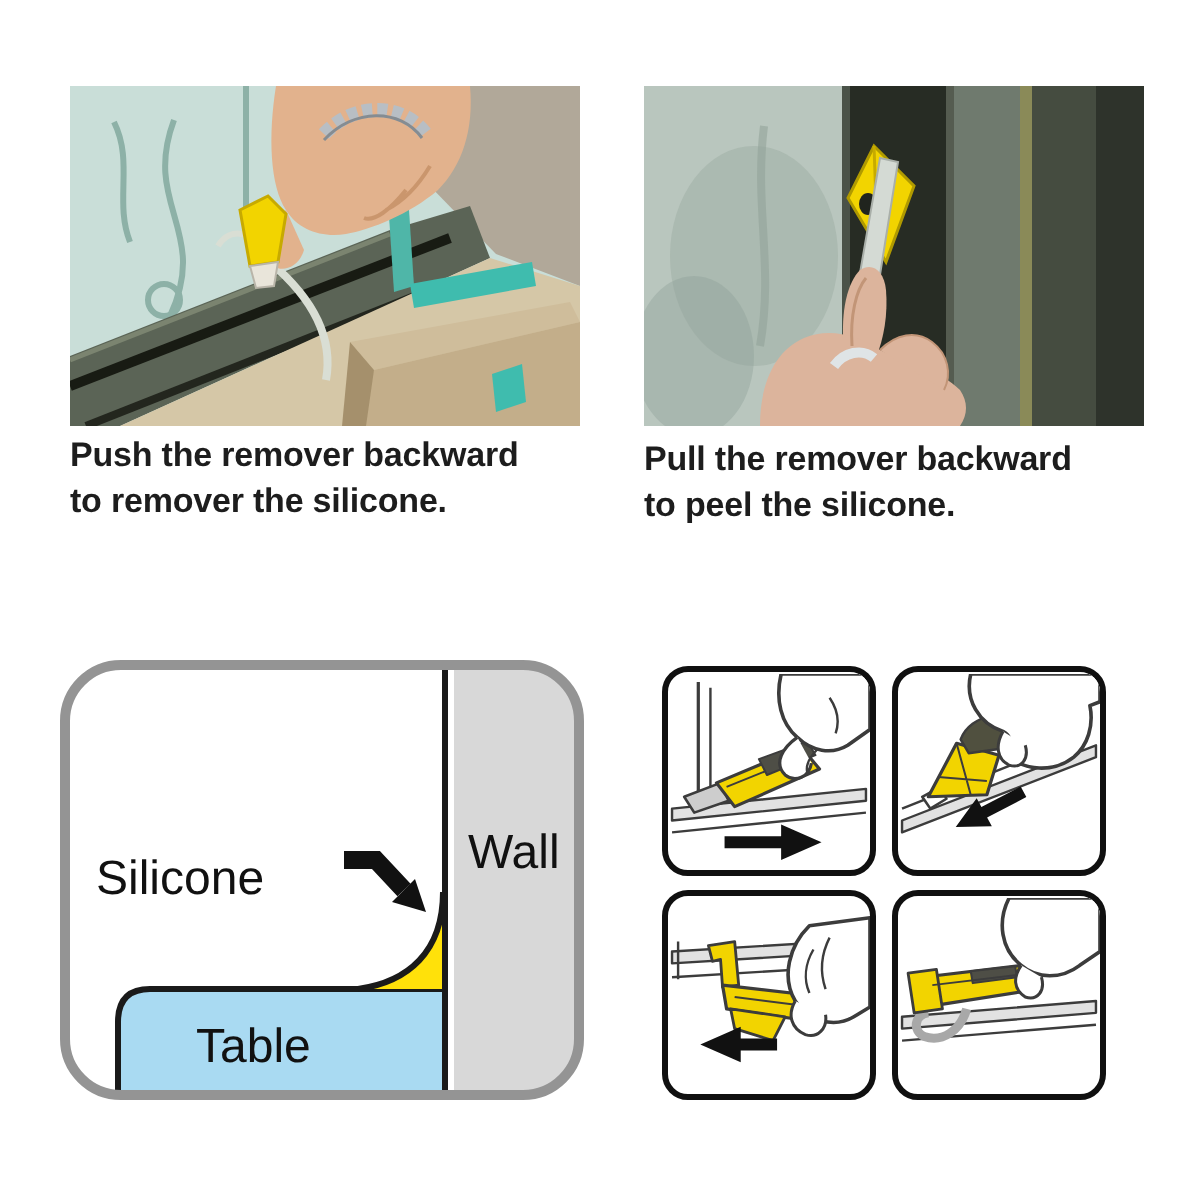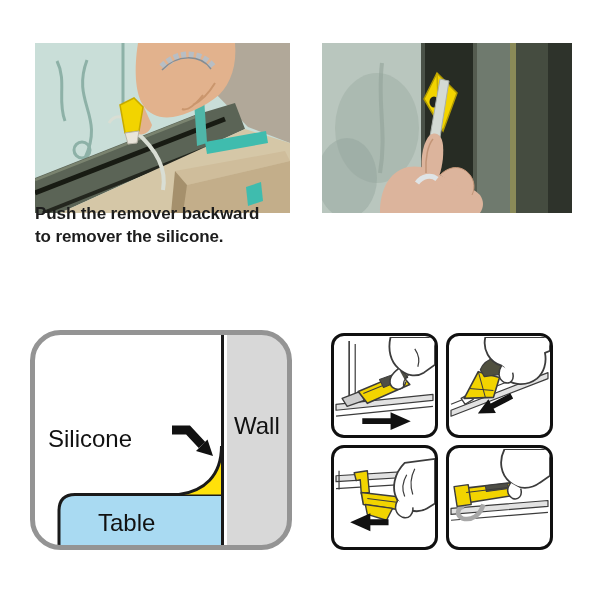--- a/index.html
+++ b/index.html
@@ -72,22 +72,23 @@
     <path d="M115,30 L117,86" stroke="#c7ab00" stroke-width="1.5" fill="none"></path>
     <ellipse cx="112" cy="59" rx="4.5" ry="5.5" fill="#20241e"></ellipse>
     <polygon points="118,36 127,38 112,132 102,128" fill="#d4dad4" stroke="#a9afa9" stroke-width="1"></polygon>
     <path d="M100,132 C98,112 102,98 108,92 C114,88 120,92 121,102 C122,114 120,126 116,136 Z" fill="#dcb49c"></path>
     <path d="M58,170 C58,148 66,132 80,126 C92,121 106,124 118,132 C134,140 148,142 158,152 C162,158 162,164 158,170 Z" fill="#dcb49c"></path>
     <path d="M118,132 C126,124 136,122 144,128 C152,134 154,144 150,152" fill="#dcb49c" stroke="#c29577" stroke-width="1"></path>
     <path d="M104,130 C103,115 106,102 111,96" stroke="#c29577" stroke-width="1.5" fill="none"></path>
     <path d="M95,140 C100,133 109,131 115,136" stroke="#dfe4e6" stroke-width="5" fill="none"></path>
   </svg>
 
-  <p class="caption" style="left:35px;top:202px"><span>Push the remover backward</span><br><span>to remover the silicone.</span></p>
+  <p class="caption" style="left:35px;top:216px"><span>Push the remover backward</span><br><span>to remover the silicone.</span></p>
 
+  <p class="caption" style="left:322px;top:218px"><span>Pull the remover backward</span><br><span>to peel the silicone.</span></p>
 
   <svg class="diagram" width="262" height="220" viewBox="0 0 262 220">
     <path d="M197,3 H229 Q259,3 259,33 V187 Q259,217 229,217 H197 Z" fill="#D8D8D8"></path>
     <path d="M29,216 V181 Q29,164.5 45,164.5 H193 V216 Z" fill="#A9DAF2"></path>
     <path d="M191.5,164.5 H45 Q29,164.5 29,181 V216" fill="none" stroke="#1a1a1a" stroke-width="3"></path>
     <path d="M149,164.5 H193 V116 C191.5,146 174,161 149,164.5 Z" fill="#FFE10A"></path>
     <path d="M191.5,116 C191.5,146 174,161 149,164.5" fill="none" stroke="#1a1a1a" stroke-width="3"></path>
     <line x1="192.5" y1="3" x2="192.5" y2="217" stroke="#1a1a1a" stroke-width="3"></line>
     <rect x="2.5" y="2.5" width="257" height="215" rx="28" fill="none" stroke="#949494" stroke-width="5"></rect>
     <text class="dg-label" x="18" y="117">Silicone</text>

